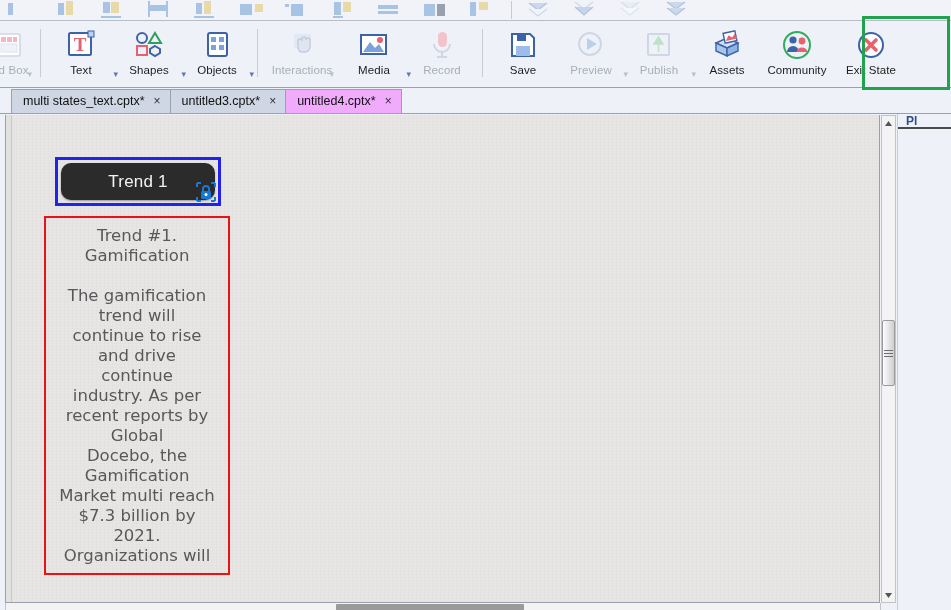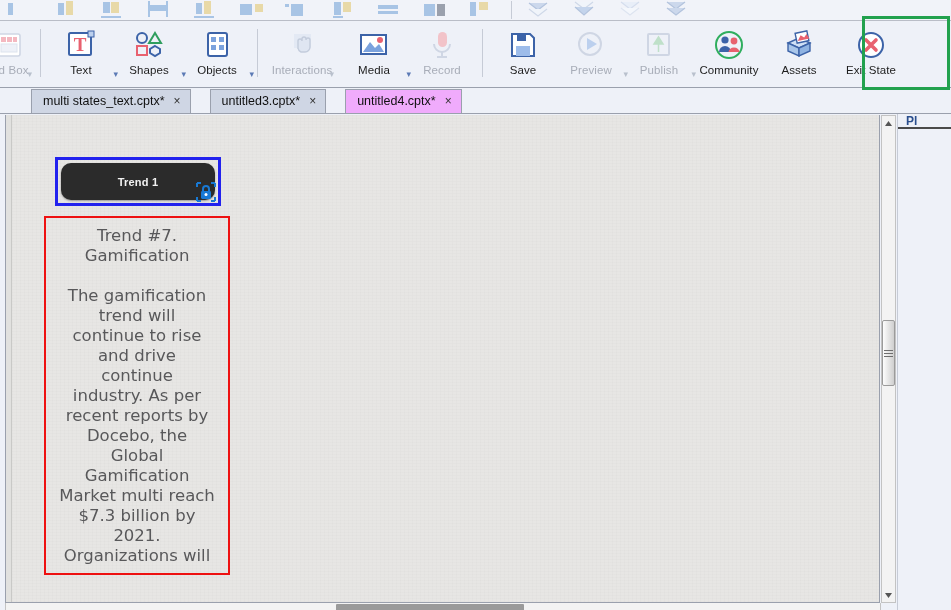--- a/index.html
+++ b/index.html
@@ -72,21 +72,20 @@
     position: absolute; left: 0; top: 88px; width: 951px; height: 26px;
     background: #eef1f8; border-bottom: 1px solid #9aa0ad;
     display: flex; align-items: flex-end;
   }
   .doc-tab {
     height: 24px; display: flex; align-items: center; gap: 9px;
     padding: 0 9px 1px 11px;
     background: #cfd6e4; border: 1px solid #9aa0ad; border-bottom: none;
     font-size: 12.5px; color: #101010; cursor: default;
     margin-right: -1px;
-    margin-left: 20px;
   }
   .doc-tab.active { background: #f0abfc; }
   .doc-tab .x { font-size: 12px; color: #333; line-height: 1; }
   .tab-left-pad { width: 11px; height: 24px; border-bottom: 0; }
 
   
   .workspace {
     position: absolute; left: 0; top: 114px; width: 951px; height: 496px;
     background: #eef1f8;
   }
@@ -112,21 +111,21 @@
     position: absolute; left: 43px; top: 42px; width: 166px; height: 49px;
     border: 3px solid #2222ee;
   }
   .btn-obj {
     position: absolute; left: 3px; top: 3px; right: 3px; bottom: 3px;
     background: #2b2b2b; border-radius: 10px;
     display: flex; align-items: center; justify-content: center;
     box-shadow: 0 1px 2px rgba(0,0,0,0.35);
   }
   .btn-obj .t {
-    color: #f2f2f2; font-size: 11px; font-weight: bold; letter-spacing: 0.2px;
+    color: #f2f2f2; font-size: 17px; font-weight: normal; letter-spacing: 0.2px;
   }
   .lock-badge {
     position: absolute; right: 1px; bottom: 0px; width: 22px; height: 22px;
   }
 
   
   .textbox {
     position: absolute; left: 32px; top: 101px; width: 186px; height: 359px;
     border: 2px solid #ee1111; background: transparent;
     padding: 8px 6px 0 6px;
@@ -382,44 +381,44 @@
       <div class="ic">
         <svg width="32" height="30" viewBox="0 0 32 30">
           <rect x="5" y="4" width="21" height="21" rx="1" fill="none" stroke="#cfd6e4" stroke-width="2"></rect>
           <path d="M15.5 22 L15.5 14 L11 14 L15.5 7 L20 14 L15.5 14" fill="#bfe0c9" stroke="#bfe0c9" stroke-width="1.5"></path>
         </svg>
       </div>
       <div class="caret">▾</div>
       <div class="lbl">Publish</div>
     </div>
 
+    <div class="rb-item">
+      <div class="ic">
+        <svg width="34" height="30" viewBox="0 0 34 30">
+          <path d="M6 13 L17 8 L28 13 L17 18 Z" fill="#cfe0f6" stroke="#3c63a8" stroke-width="1.4"></path>
+          <path d="M6 13 L6 21 L17 26 L17 18 Z" fill="#a9c6ea" stroke="#3c63a8" stroke-width="1.4"></path>
+          <path d="M28 13 L28 21 L17 26 L17 18 Z" fill="#8fb3e2" stroke="#3c63a8" stroke-width="1.4"></path>
+          <rect x="14" y="2" width="12" height="10" fill="#ffffff" stroke="#3c63a8" stroke-width="1.4" transform="rotate(-12 20 7)"></rect>
+          <path d="M15 10 L19 5 L22 8 L25 5 L27 10 Z" fill="#e8616f" transform="rotate(-12 20 7)"></path>
+        </svg>
+      </div>
+      <div class="lbl">Assets</div>
+    </div>
+
     <div class="rb-item" style="width:72px">
       <div class="ic">
         <svg width="32" height="32" viewBox="0 0 32 32">
           <circle cx="16" cy="16" r="13" fill="none" stroke="#2fae5e" stroke-width="2"></circle>
           <circle cx="12" cy="11" r="3.6" fill="#3c63a8"></circle>
           <path d="M6 23 a6 6 0 0 1 12 0 Z" fill="#3c63a8"></path>
           <circle cx="21" cy="12" r="3.4" fill="#e8616f"></circle>
           <path d="M15.5 23 a5.6 5.6 0 0 1 11 0 Z" fill="#e8616f"></path>
         </svg>
       </div>
       <div class="lbl">Community</div>
-    </div>
-
-    <div class="rb-item">
-      <div class="ic">
-        <svg width="34" height="30" viewBox="0 0 34 30">
-          <path d="M6 13 L17 8 L28 13 L17 18 Z" fill="#cfe0f6" stroke="#3c63a8" stroke-width="1.4"></path>
-          <path d="M6 13 L6 21 L17 26 L17 18 Z" fill="#a9c6ea" stroke="#3c63a8" stroke-width="1.4"></path>
-          <path d="M28 13 L28 21 L17 26 L17 18 Z" fill="#8fb3e2" stroke="#3c63a8" stroke-width="1.4"></path>
-          <rect x="14" y="2" width="12" height="10" fill="#ffffff" stroke="#3c63a8" stroke-width="1.4" transform="rotate(-12 20 7)"></rect>
-          <path d="M15 10 L19 5 L22 8 L25 5 L27 10 Z" fill="#e8616f" transform="rotate(-12 20 7)"></path>
-        </svg>
-      </div>
-      <div class="lbl">Assets</div>
     </div>
 
     <div class="rb-item" style="width:76px">
       <div class="ic">
         <svg width="32" height="32" viewBox="0 0 32 32">
           <circle cx="16" cy="16" r="12" fill="#ffffff" stroke="#3c63a8" stroke-width="2"></circle>
           <path d="M11 11 L21 21 M21 11 L11 21" stroke="#e8616f" stroke-width="3.6" stroke-linecap="round"></path>
         </svg>
       </div>
       <div class="lbl">Exit State</div>
@@ -463,32 +462,32 @@
               <path d="M2 20 L2 16 M2 20 L6 20" stroke="#1879d4" stroke-width="2" fill="none"></path>
               <path d="M20 20 L20 16 M20 20 L16 20" stroke="#1879d4" stroke-width="2" fill="none"></path>
               <rect x="6" y="10" width="10" height="8" rx="1.4" fill="#1879d4"></rect>
               <path d="M8 10 L8 8 a3 3 0 0 1 6 0 L14 10" fill="none" stroke="#1879d4" stroke-width="2"></path>
               <circle cx="11" cy="13.6" r="1.5" fill="#ffffff"></circle>
             </svg>
           </span>
         </div>
 
         <div class="textbox">
-          <p>Trend #7.</p>
+          <p>Trend #1.</p>
           <p>Gamification</p>
           <p class="gap">&nbsp;</p>
           <p>The gamification</p>
           <p>trend will</p>
           <p>continue to rise</p>
           <p>and drive</p>
           <p>continue</p>
           <p>industry. As per</p>
           <p>recent reports by</p>
+          <p>Global</p>
           <p>Docebo, the</p>
-          <p>Global</p>
           <p>Gamification</p>
           <p>Market multi reach</p>
           <p>$7.3 billion by</p>
           <p>2021.</p>
           <p>Organizations will</p>
         </div>
 
       </div>
     </div>
 

